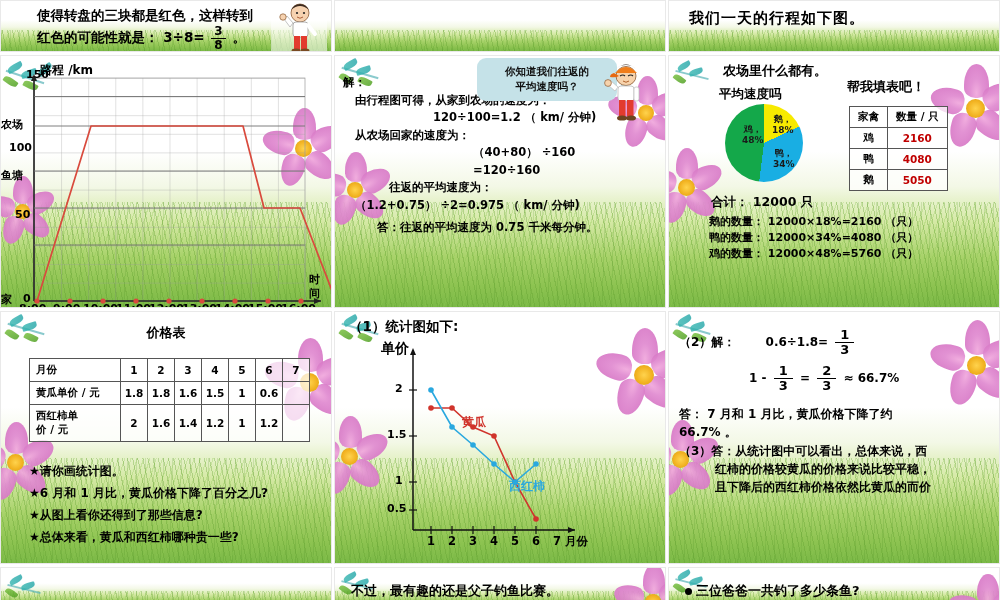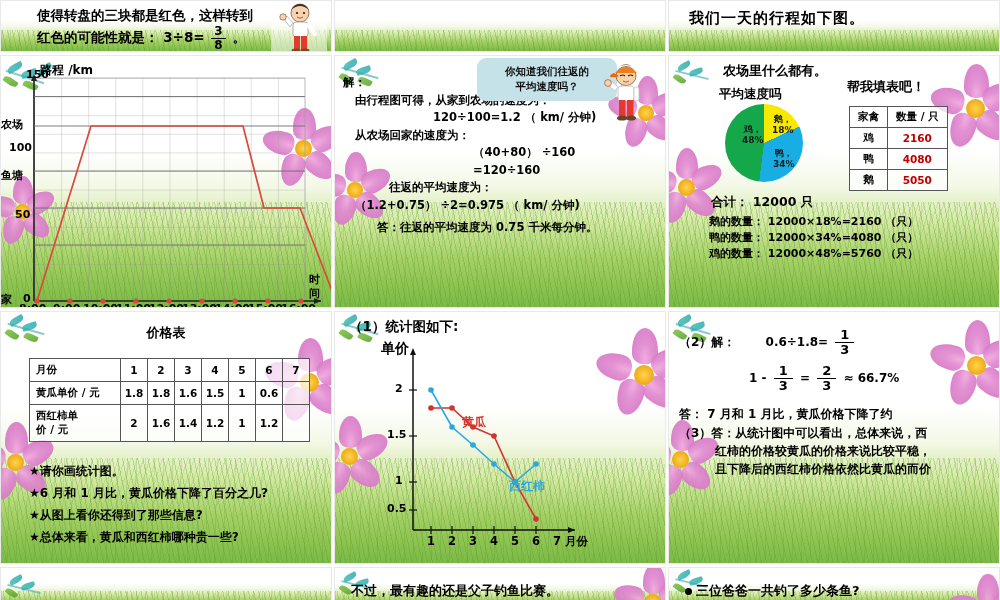--- a/index.html
+++ b/index.html
@@ -609,20 +609,21 @@
             <span class="den">3</span>
           </span>
           <span>=</span>
           <span class="bigfrac">
             <span class="num">2</span>
             <span class="den">3</span>
           </span>
           <span>≈ 66.7%</span>
         </div>
         <div style="margin-top:12px;">答： 7 月和 1 月比，黄瓜价格下降了约</div>
+        <div>66.7% 。</div>
         <div style="margin-top:1px;">
           <span>（3）</span><span>答：从统计图中可以看出，总体来说，西</span>
         </div>
         <div style="padding-left:36px;">红柿的价格较黄瓜的价格来说比较平稳，</div>
         <div style="padding-left:36px;">且下降后的西红柿价格依然比黄瓜的而价</div>
       </div>
     </div>
   </div>
 
   <div class="slide">

